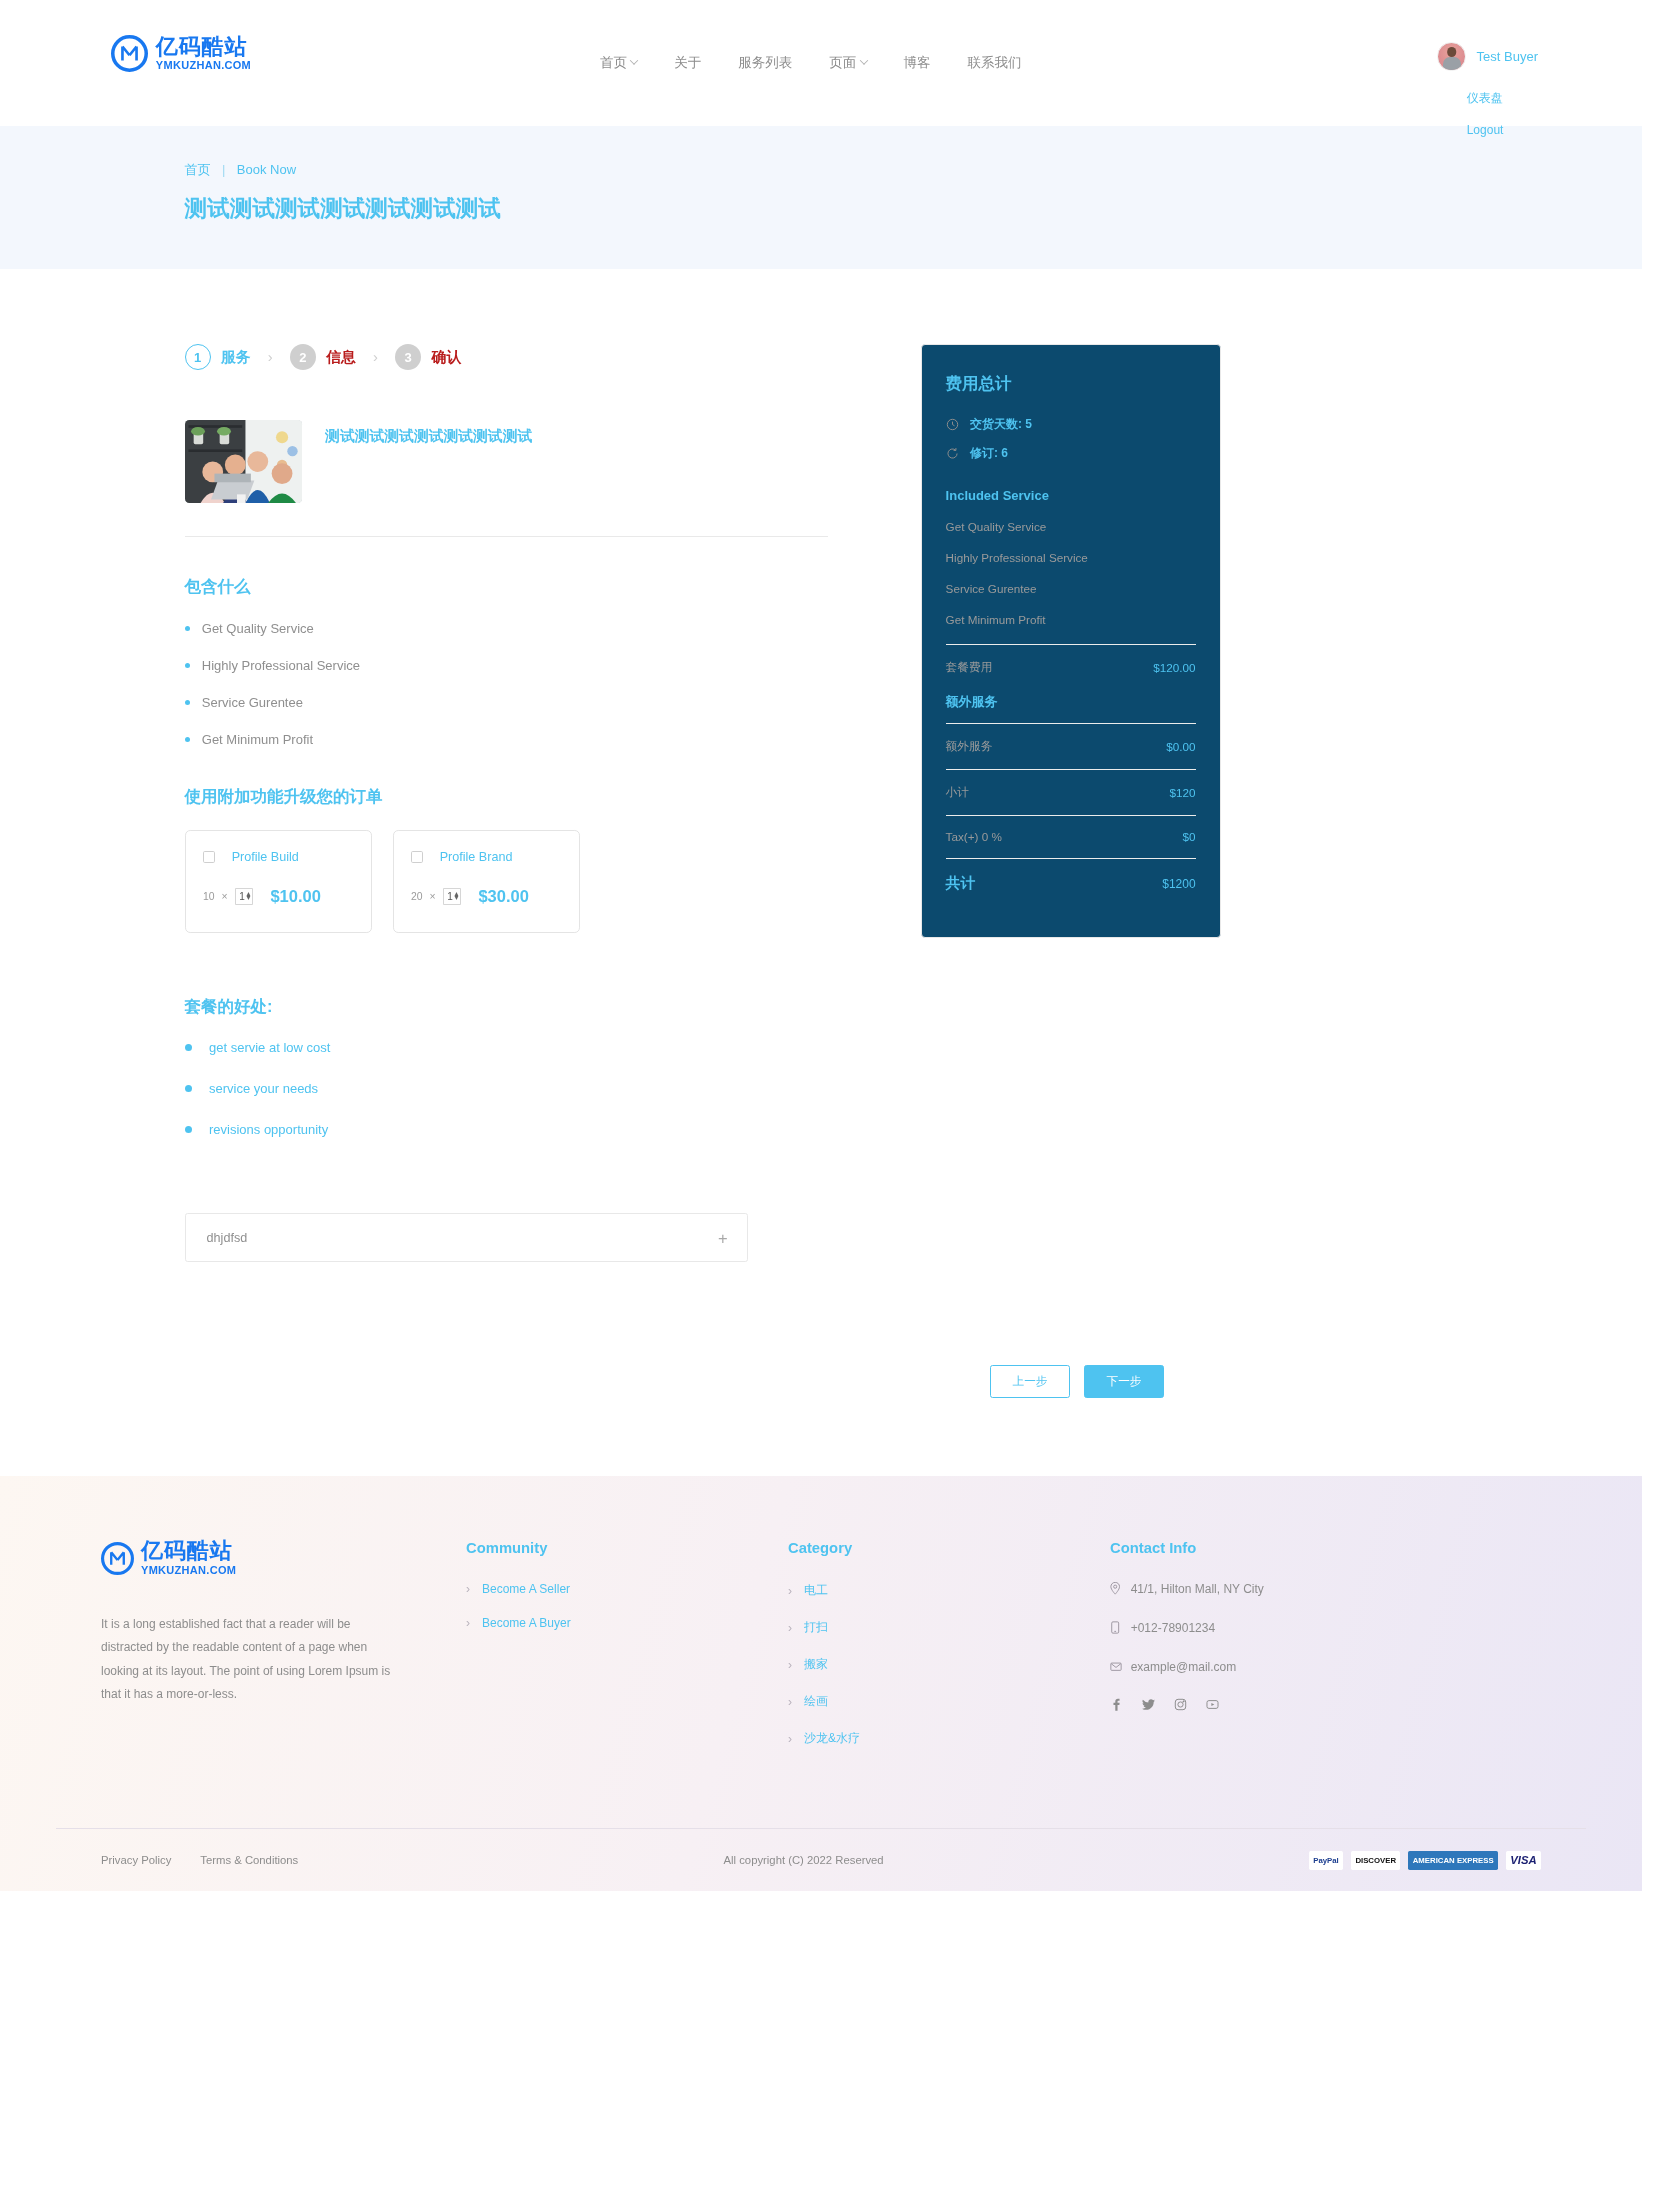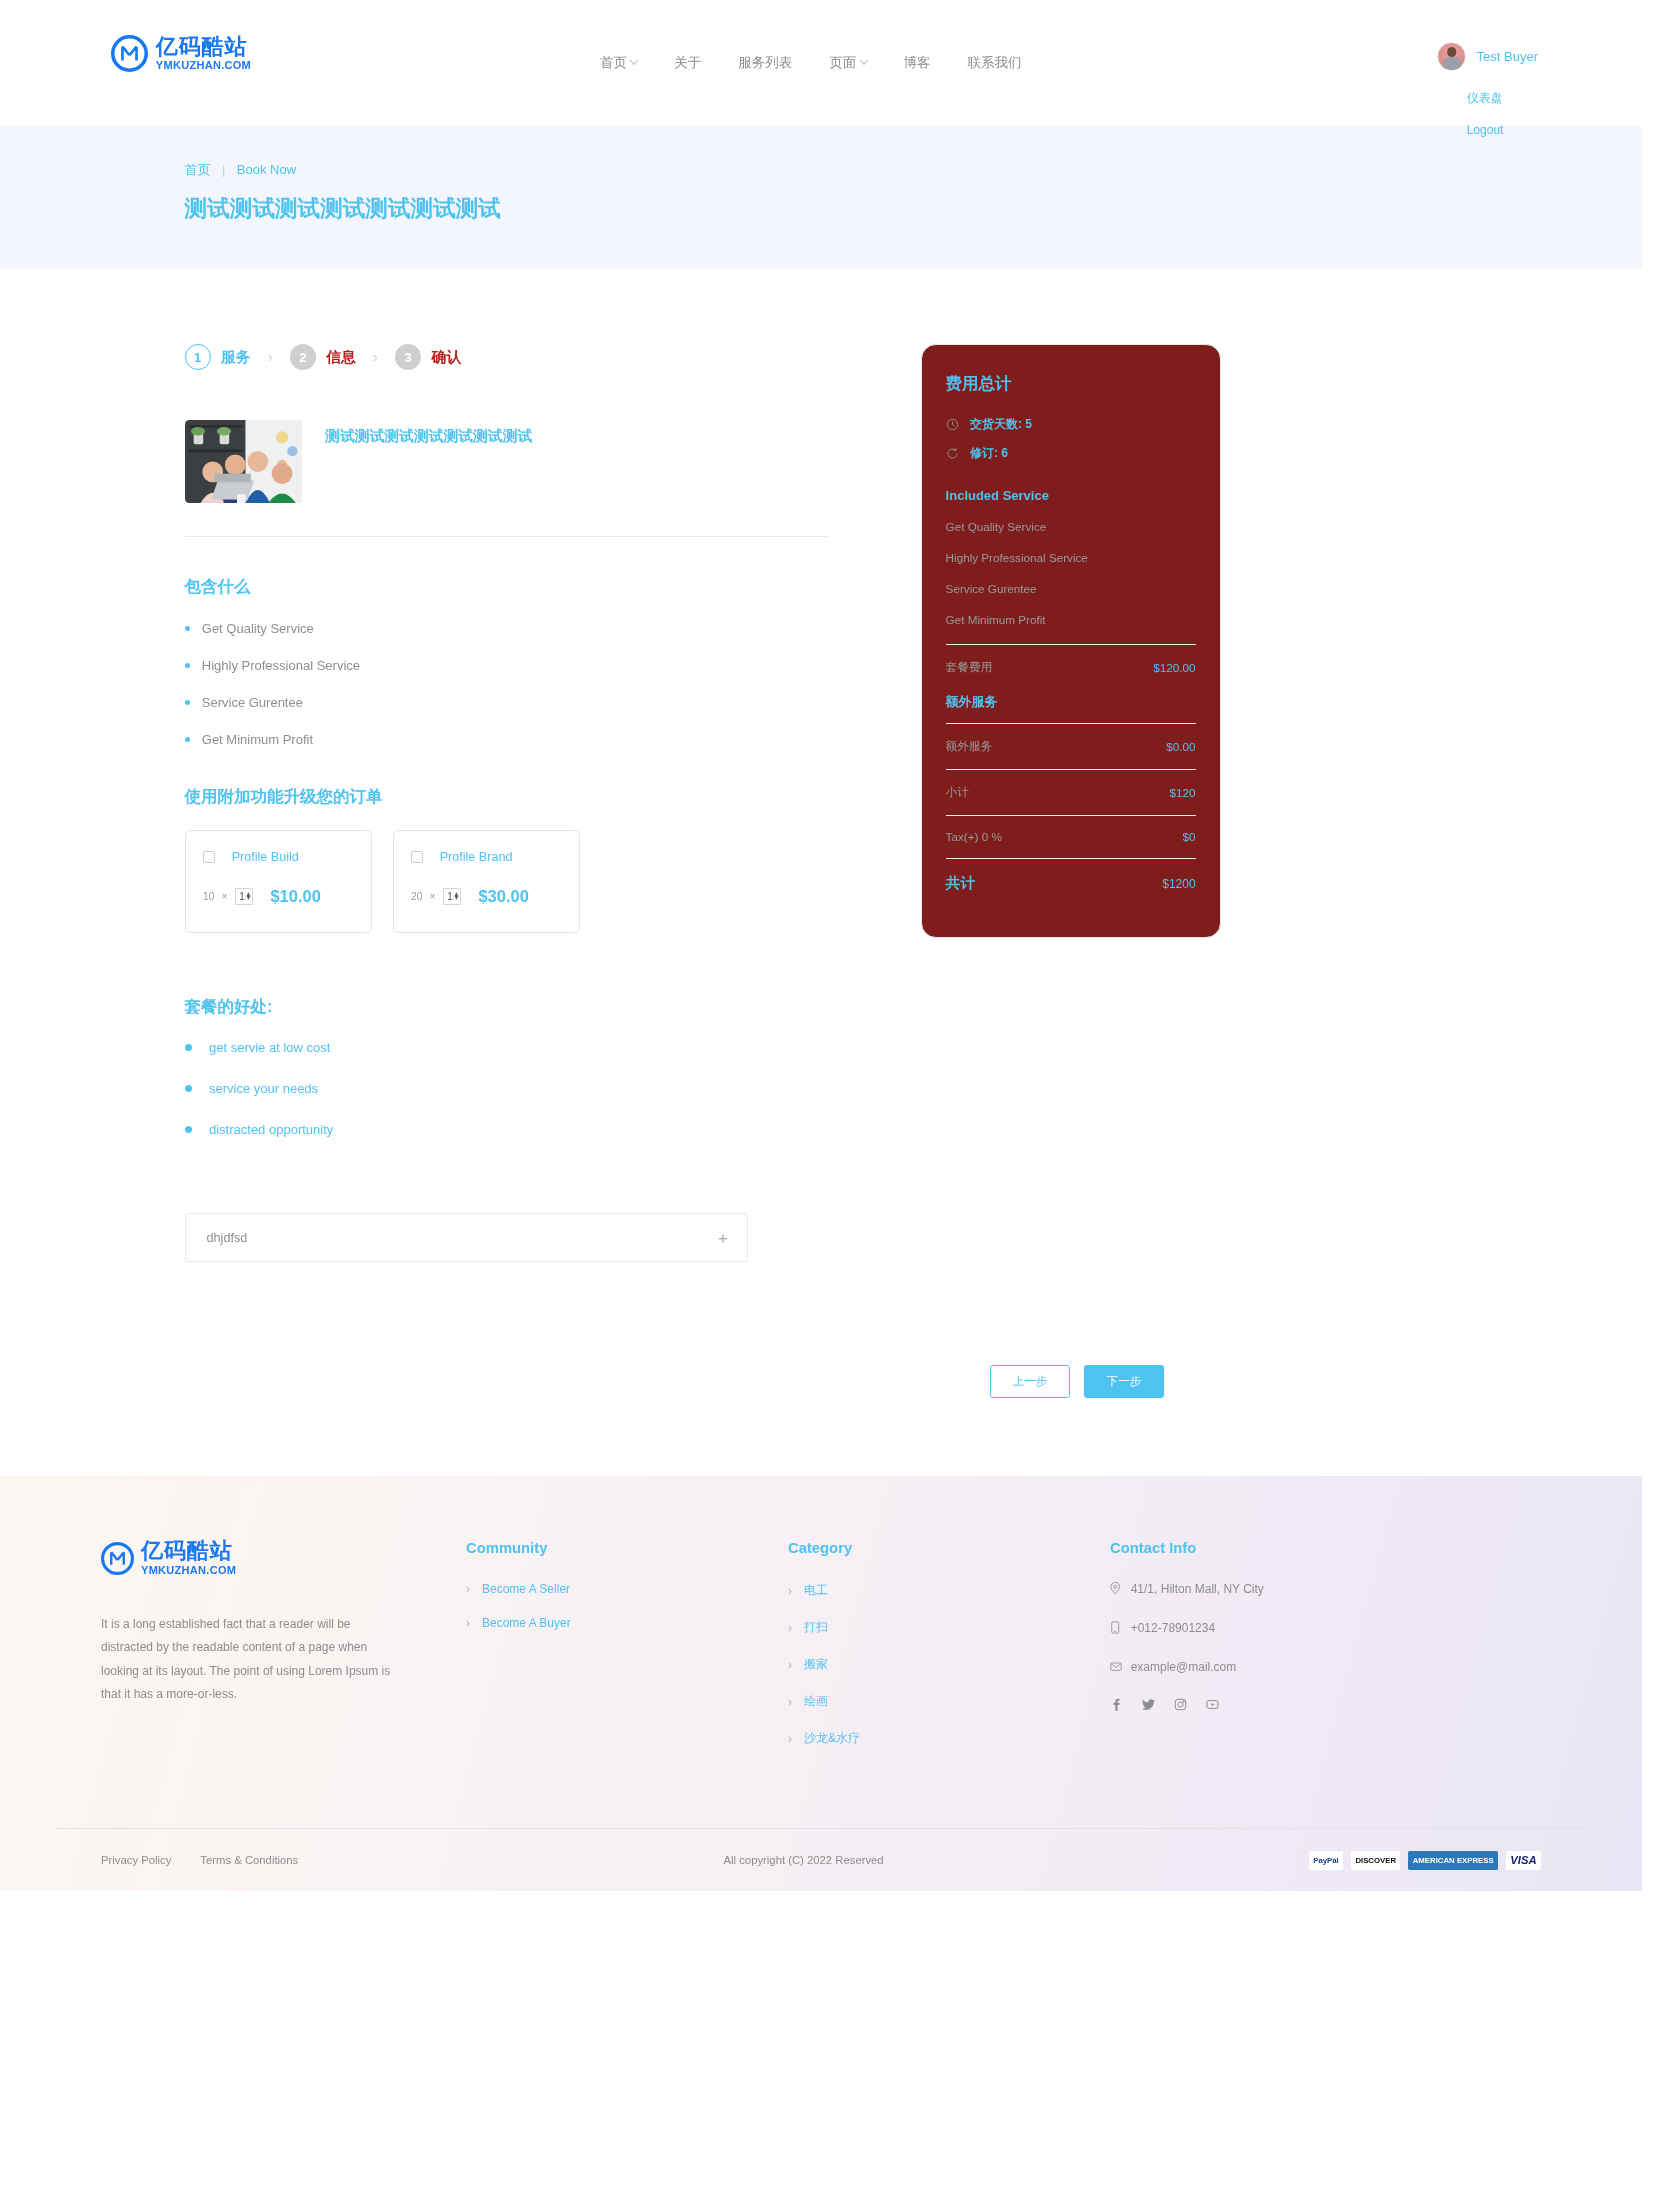--- a/index.html
+++ b/index.html
@@ -121,21 +121,21 @@
   .accordion {
     margin-top: 76px; width: 563px; border: 0.9px solid #e8e8e8; border-radius: 2.6px;
     height: 49px; display: flex; align-items: center; justify-content: space-between;
     padding: 0 19px 0 21px;
   }
   .accordion-label { font-size: 12.6px; color: #8f8f8f; }
   .accordion-plus { font-size: 16.5px; color: #a8a8a8; line-height: 1; }
 
   
   .summary {
-    border: 0.9px solid #e8e8e8; border-radius: 15px; padding: 28px 24px 29.5px 24px; background: #7f1d1d;
+    border: 0.9px solid #e8e8e8; border-radius: 4px; padding: 28px 24px 29.5px 24px; background: #0c4a6e;
   }
   .summary-title { font-size: 16.5px; font-weight: 700; color: #4ec3f0; margin-bottom: 21px; }
   .summary-meta { display: flex; align-items: center; gap: 11.3px; margin-bottom: 12px; font-size: 12px; color: #4ec3f0; font-weight: 700; }
   .summary-meta .micon { width: 13px; height: 13px; color: #8d8d8d; flex: 0 0 13px; }
   .summary-sub { font-size: 13px; font-weight: 700; color: #4ec3f0; margin: 26px 0 17.4px 0; }
   .inc-item { font-size: 11.7px; color: #9a9a9a; margin-bottom: 18px; }
   .sum-row { display: flex; justify-content: space-between; align-items: center; padding: 14.8px 0; border-top: 0.9px solid #ececec; gap: 48px; }
   .sum-row:first-of-type { border-top: 0.9px solid #ececec; }
   .sum-label { font-size: 11.7px; color: #9a9a9a; }
   .sum-val { font-size: 11.7px; color: #4ec3f0; }
@@ -374,21 +374,21 @@
             <li>
                 <span class="dot"></span>
                 <span>get servie at low cost</span>
               </li>
             <li>
                 <span class="dot"></span>
                 <span>service your needs</span>
               </li>
             <li>
                 <span class="dot"></span>
-                <span>distracted opportunity</span>
+                <span>revisions opportunity</span>
               </li>
           </ul>
         </div>
 
         <div class="accordion">
           <span class="accordion-label">dhjdfsd</span>
           <span class="accordion-plus">+</span>
         </div>
 
       </div>

